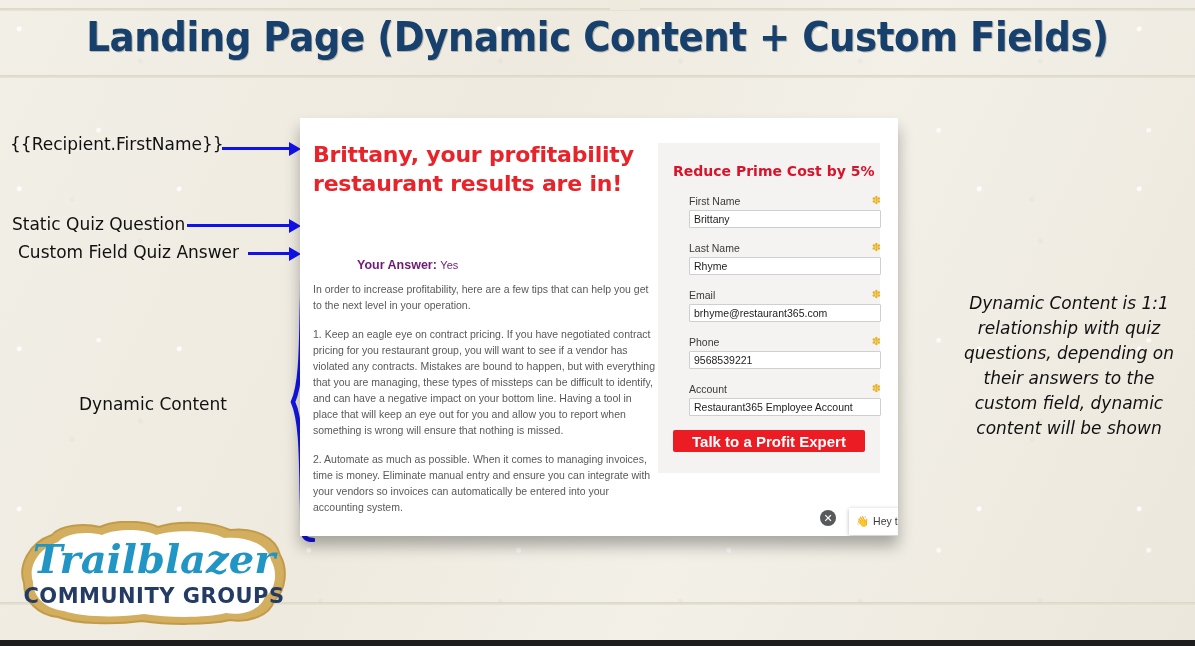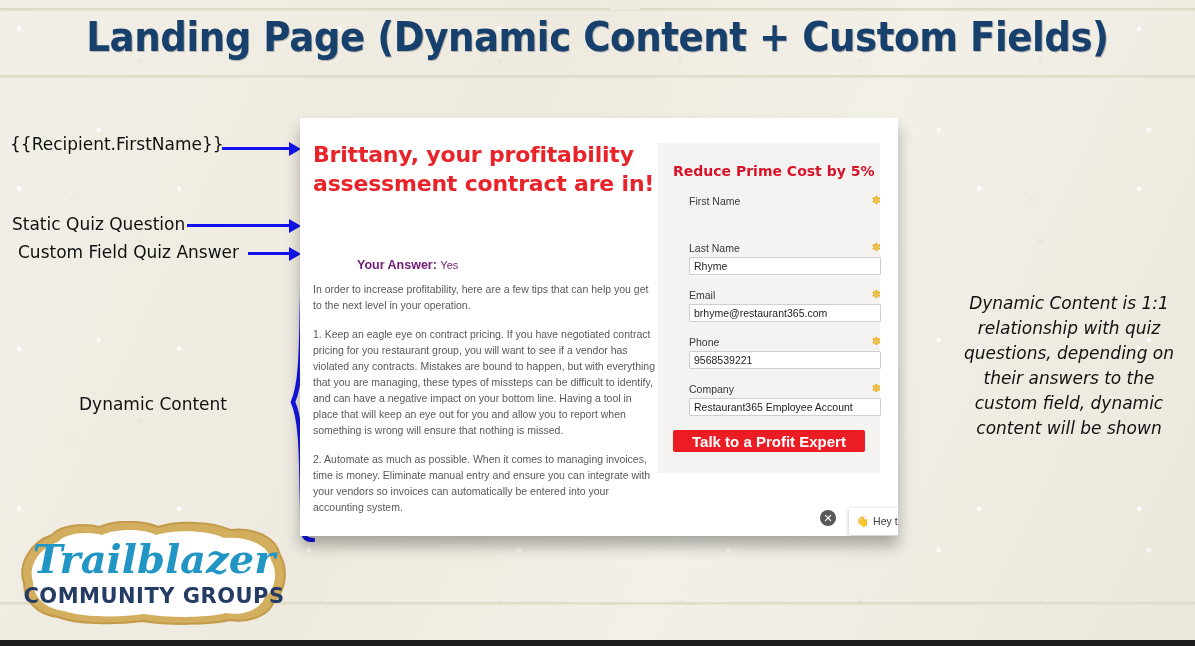--- a/index.html
+++ b/index.html
@@ -167,37 +167,38 @@
   <div class="arrow" style="left:248px;top:252px;width:42px;"></div>
 
   <div class="anno" style="left:79px;top:394px;">Dynamic Content</div>
 
   <svg id="brace" viewBox="0 0 26 280">
     <path d="M24 2 C10 2, 14 14, 13 40 C12 78, 13 120, 4 140 C13 160, 12 202, 13 240 C14 266, 10 278, 24 278" fill="none" stroke="#1414e8" stroke-width="4.5" stroke-linecap="round"></path>
   </svg>
 
   <div id="card">
 
-    <div id="headline">Brittany, your profitability assessment contract are in!</div>
+    <div id="headline">Brittany, your profitability restaurant results are in!</div>
 
 
     <div id="ans"><b>Your Answer:</b> <span class="val">Yes</span></div>
 
     <div id="body">
       <p>In order to increase profitability, here are a few tips that can help you get to the next level in your operation.</p>
       <p>1. Keep an eagle eye on contract pricing. If you have negotiated contract pricing for you restaurant group, you will want to see if a vendor has violated any contracts. Mistakes are bound to happen, but with everything that you are managing, these types of missteps can be difficult to identify, and can have a negative impact on your bottom line. Having a tool in place that will keep an eye out for you and allow you to report  when something is wrong will ensure that nothing is missed.</p>
       <p>2. Automate as much as possible.  When it comes to managing invoices, time is money. Eliminate manual entry and ensure you can integrate with your vendors so invoices can automatically be entered into your accounting system.</p>
     </div>
 
     <div id="formpanel">
       <div id="formtitle">Reduce Prime Cost by 5%</div>
 
       <div class="field" style="top:52px;">
         <span class="flabel">First Name</span>
         <span class="req">✽</span>
+        <input class="finput" value="Brittany" style="">
       </div>
 
       <div class="field" style="top:99px;">
         <span class="flabel">Last Name</span>
         <span class="req">✽</span>
         <input class="finput" value="Rhyme" style="">
       </div>
 
       <div class="field" style="top:146px;">
         <span class="flabel">Email</span>
@@ -205,21 +206,21 @@
         <input class="finput" value="brhyme@restaurant365.com" style="">
       </div>
 
       <div class="field" style="top:193px;">
         <span class="flabel">Phone</span>
         <span class="req">✽</span>
         <input class="finput" value="9568539221" style="">
       </div>
 
       <div class="field" style="top:240px;">
-        <span class="flabel">Company</span>
+        <span class="flabel">Account</span>
         <span class="req">✽</span>
         <input class="finput" value="Restaurant365 Employee Account" style="">
       </div>
 
       <button id="cta" style="top:287px;">Talk to a Profit Expert</button>
     </div>
 
     <div id="chatclose">✕</div>
     <div id="chatbubble"><span class="wave">👋</span><span>Hey ther</span></div>
   </div>

